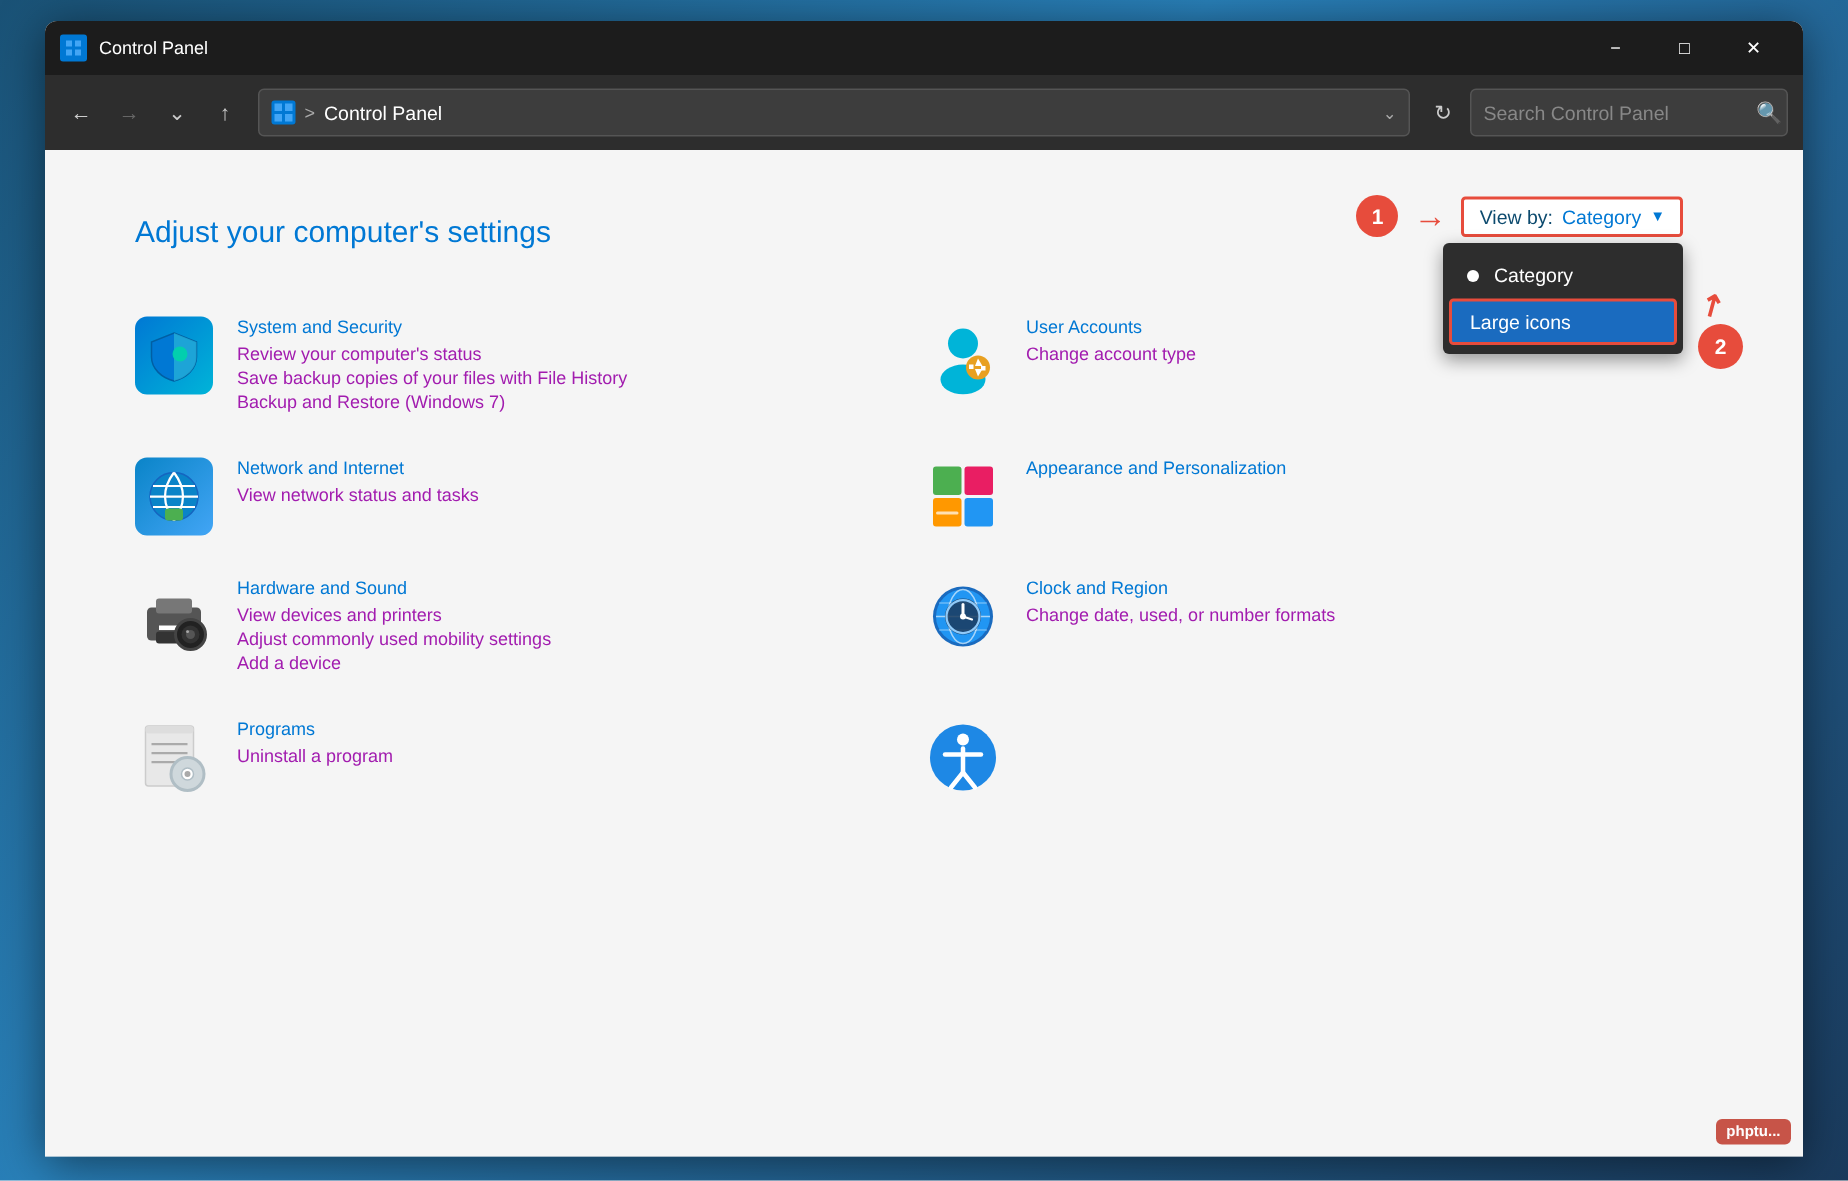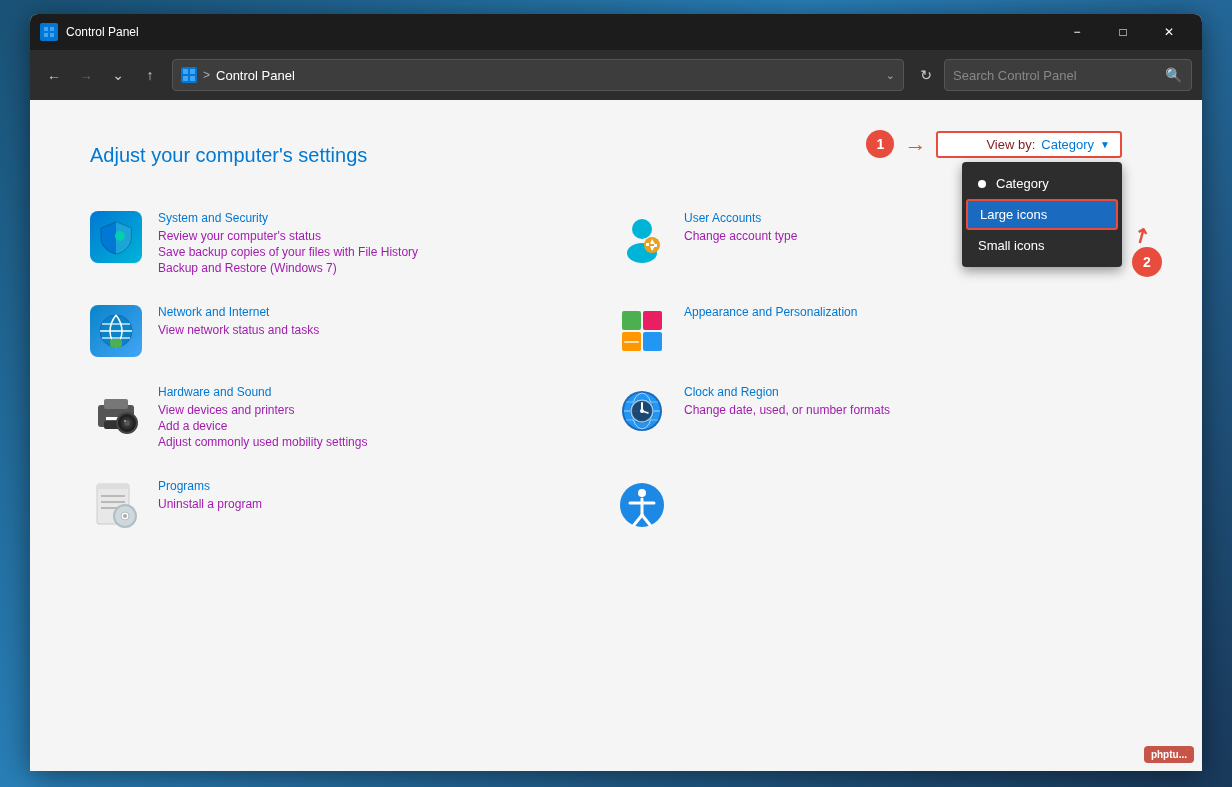--- a/index.html
+++ b/index.html
@@ -129,21 +129,21 @@
       border: none;
       color: #ccc;
       font-size: 14px;
       cursor: pointer;
       display: flex;
       align-items: center;
       justify-content: center;
       border-radius: 3px;
     }
     .search-bar {
-      width: 248px;
+      width: 212px;
       height: 32px;
       background: #3d3d3d;
       border: 1px solid #555;
       border-radius: 4px;
       display: flex;
       align-items: center;
       padding: 0 8px;
       gap: 6px;
     }
     .search-input {
@@ -209,23 +209,22 @@
       border: 2px solid #e74c3c;
       border-radius: 3px;
       padding: 4px 10px;
       font-size: 13px;
       display: flex;
       align-items: center;
       gap: 6px;
       cursor: pointer;
     }
     .view-by-label {
-      color: #7f1d1d;
+      color: #0c4a6e;
       font-size: 13px;
-      margin-left: 38px;
     }
     .view-by-value {
       color: #0078d4;
       font-size: 13px;
     }
     .view-by-arrow {
       color: #0078d4;
       font-size: 10px;
     }
 
@@ -421,23 +420,20 @@
       </div>
 
       <div class="dropdown-menu" style="position:relative;">
         <div class="dropdown-item active-radio">
           <span class="radio-dot"></span>
           <span>Category</span>
         </div>
         <div class="dropdown-item selected">
           <span>Large icons</span>
         </div>
-        <div class="dropdown-item">
-          <span>Small icons</span>
-        </div>
         <span class="arrow-into">↗</span>
         <div class="step-badge-2">2</div>
       </div>
     </div>
 
     <div class="categories">
 
       <div class="category-item">
         <div class="category-icon icon-system-security">
           <svg width="38" height="38" viewBox="0 0 38 38">
@@ -517,22 +513,22 @@
 
             <circle cx="37" cy="38" r="10" fill="#222" stroke="#444" stroke-width="2"></circle>
             <circle cx="37" cy="38" r="6" fill="#333"></circle>
             <circle cx="37" cy="38" r="3" fill="#555"></circle>
             <circle cx="35" cy="36" r="1" fill="white" opacity="0.5"></circle>
           </svg>
         </div>
         <div class="category-text">
           <div class="category-title">Hardware and Sound</div>
           <a class="category-link">View devices and printers</a>
+          <a class="category-link">Adjust commonly used mobility settings</a>
           <a class="category-link">Add a device</a>
-          <a class="category-link">Adjust commonly used mobility settings</a>
         </div>
       </div>
 
       <div class="category-item">
         <div class="category-icon">
           <svg width="48" height="48" viewBox="0 0 48 48">
             <circle cx="24" cy="24" r="20" fill="#1a6bbf"></circle>
             <circle cx="24" cy="24" r="18" fill="#2196f3"></circle>
 
             <ellipse cx="24" cy="24" rx="10" ry="18" fill="none" stroke="white" stroke-width="1" opacity="0.6"></ellipse>

